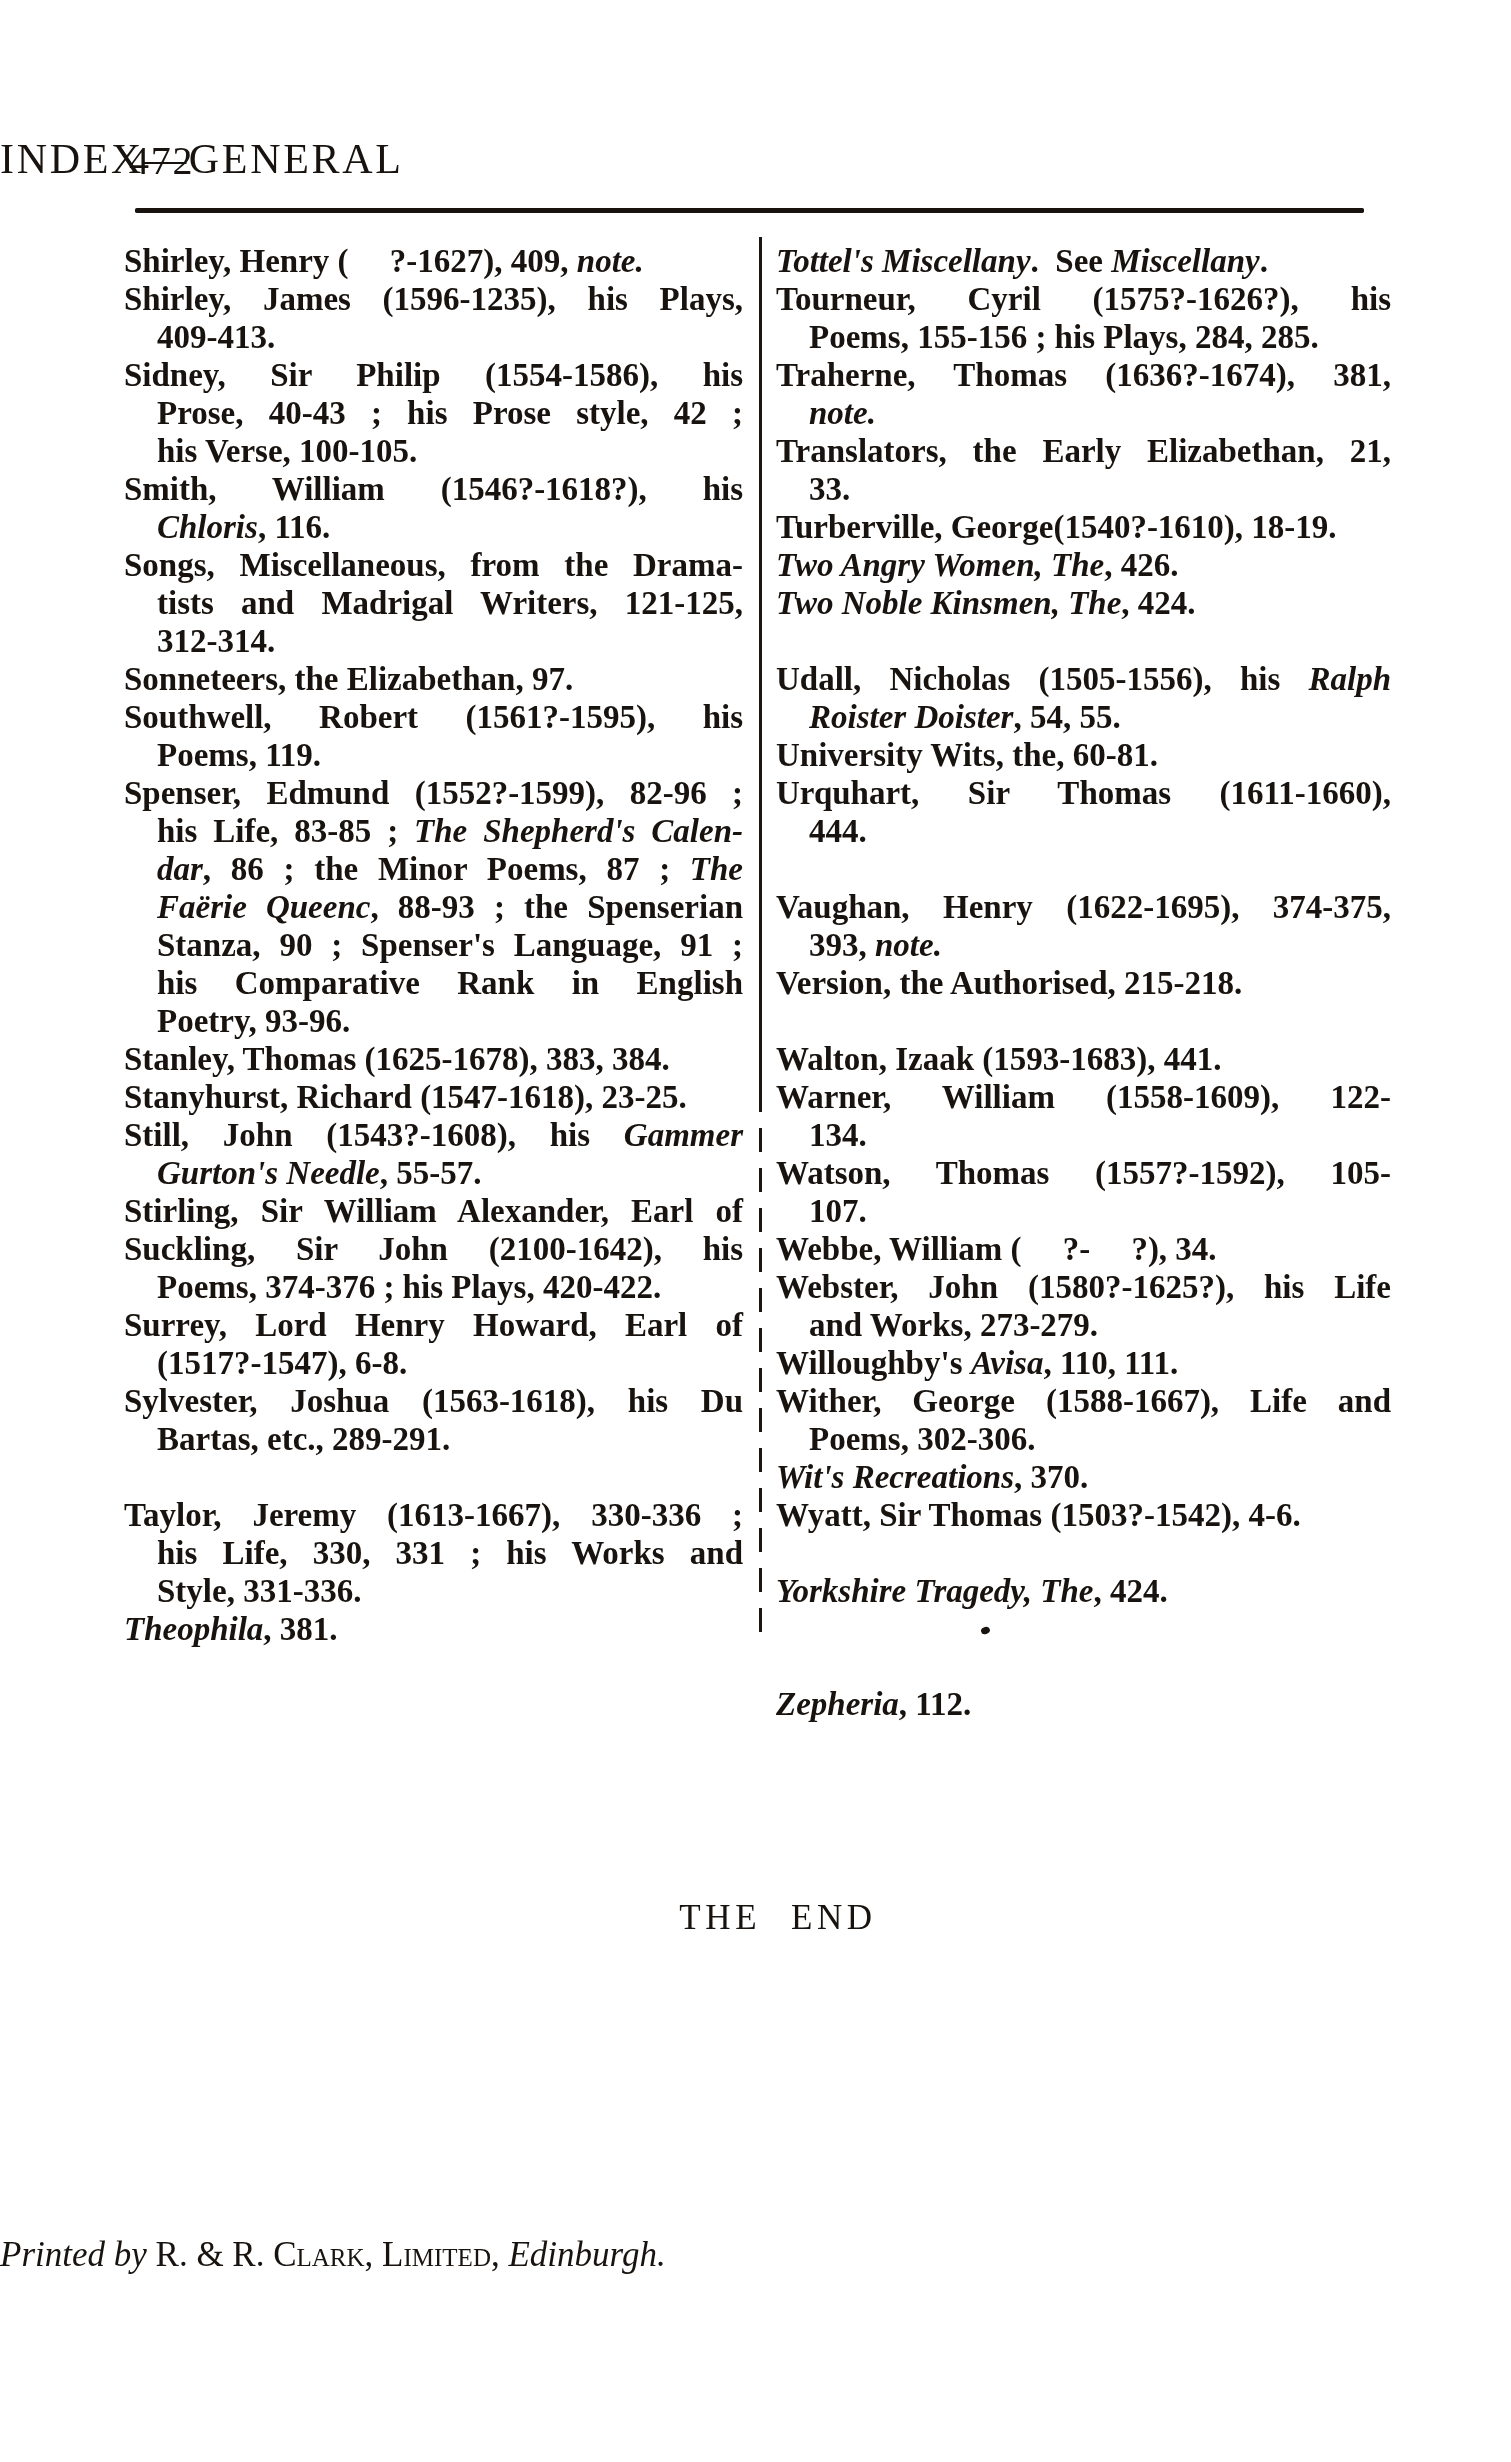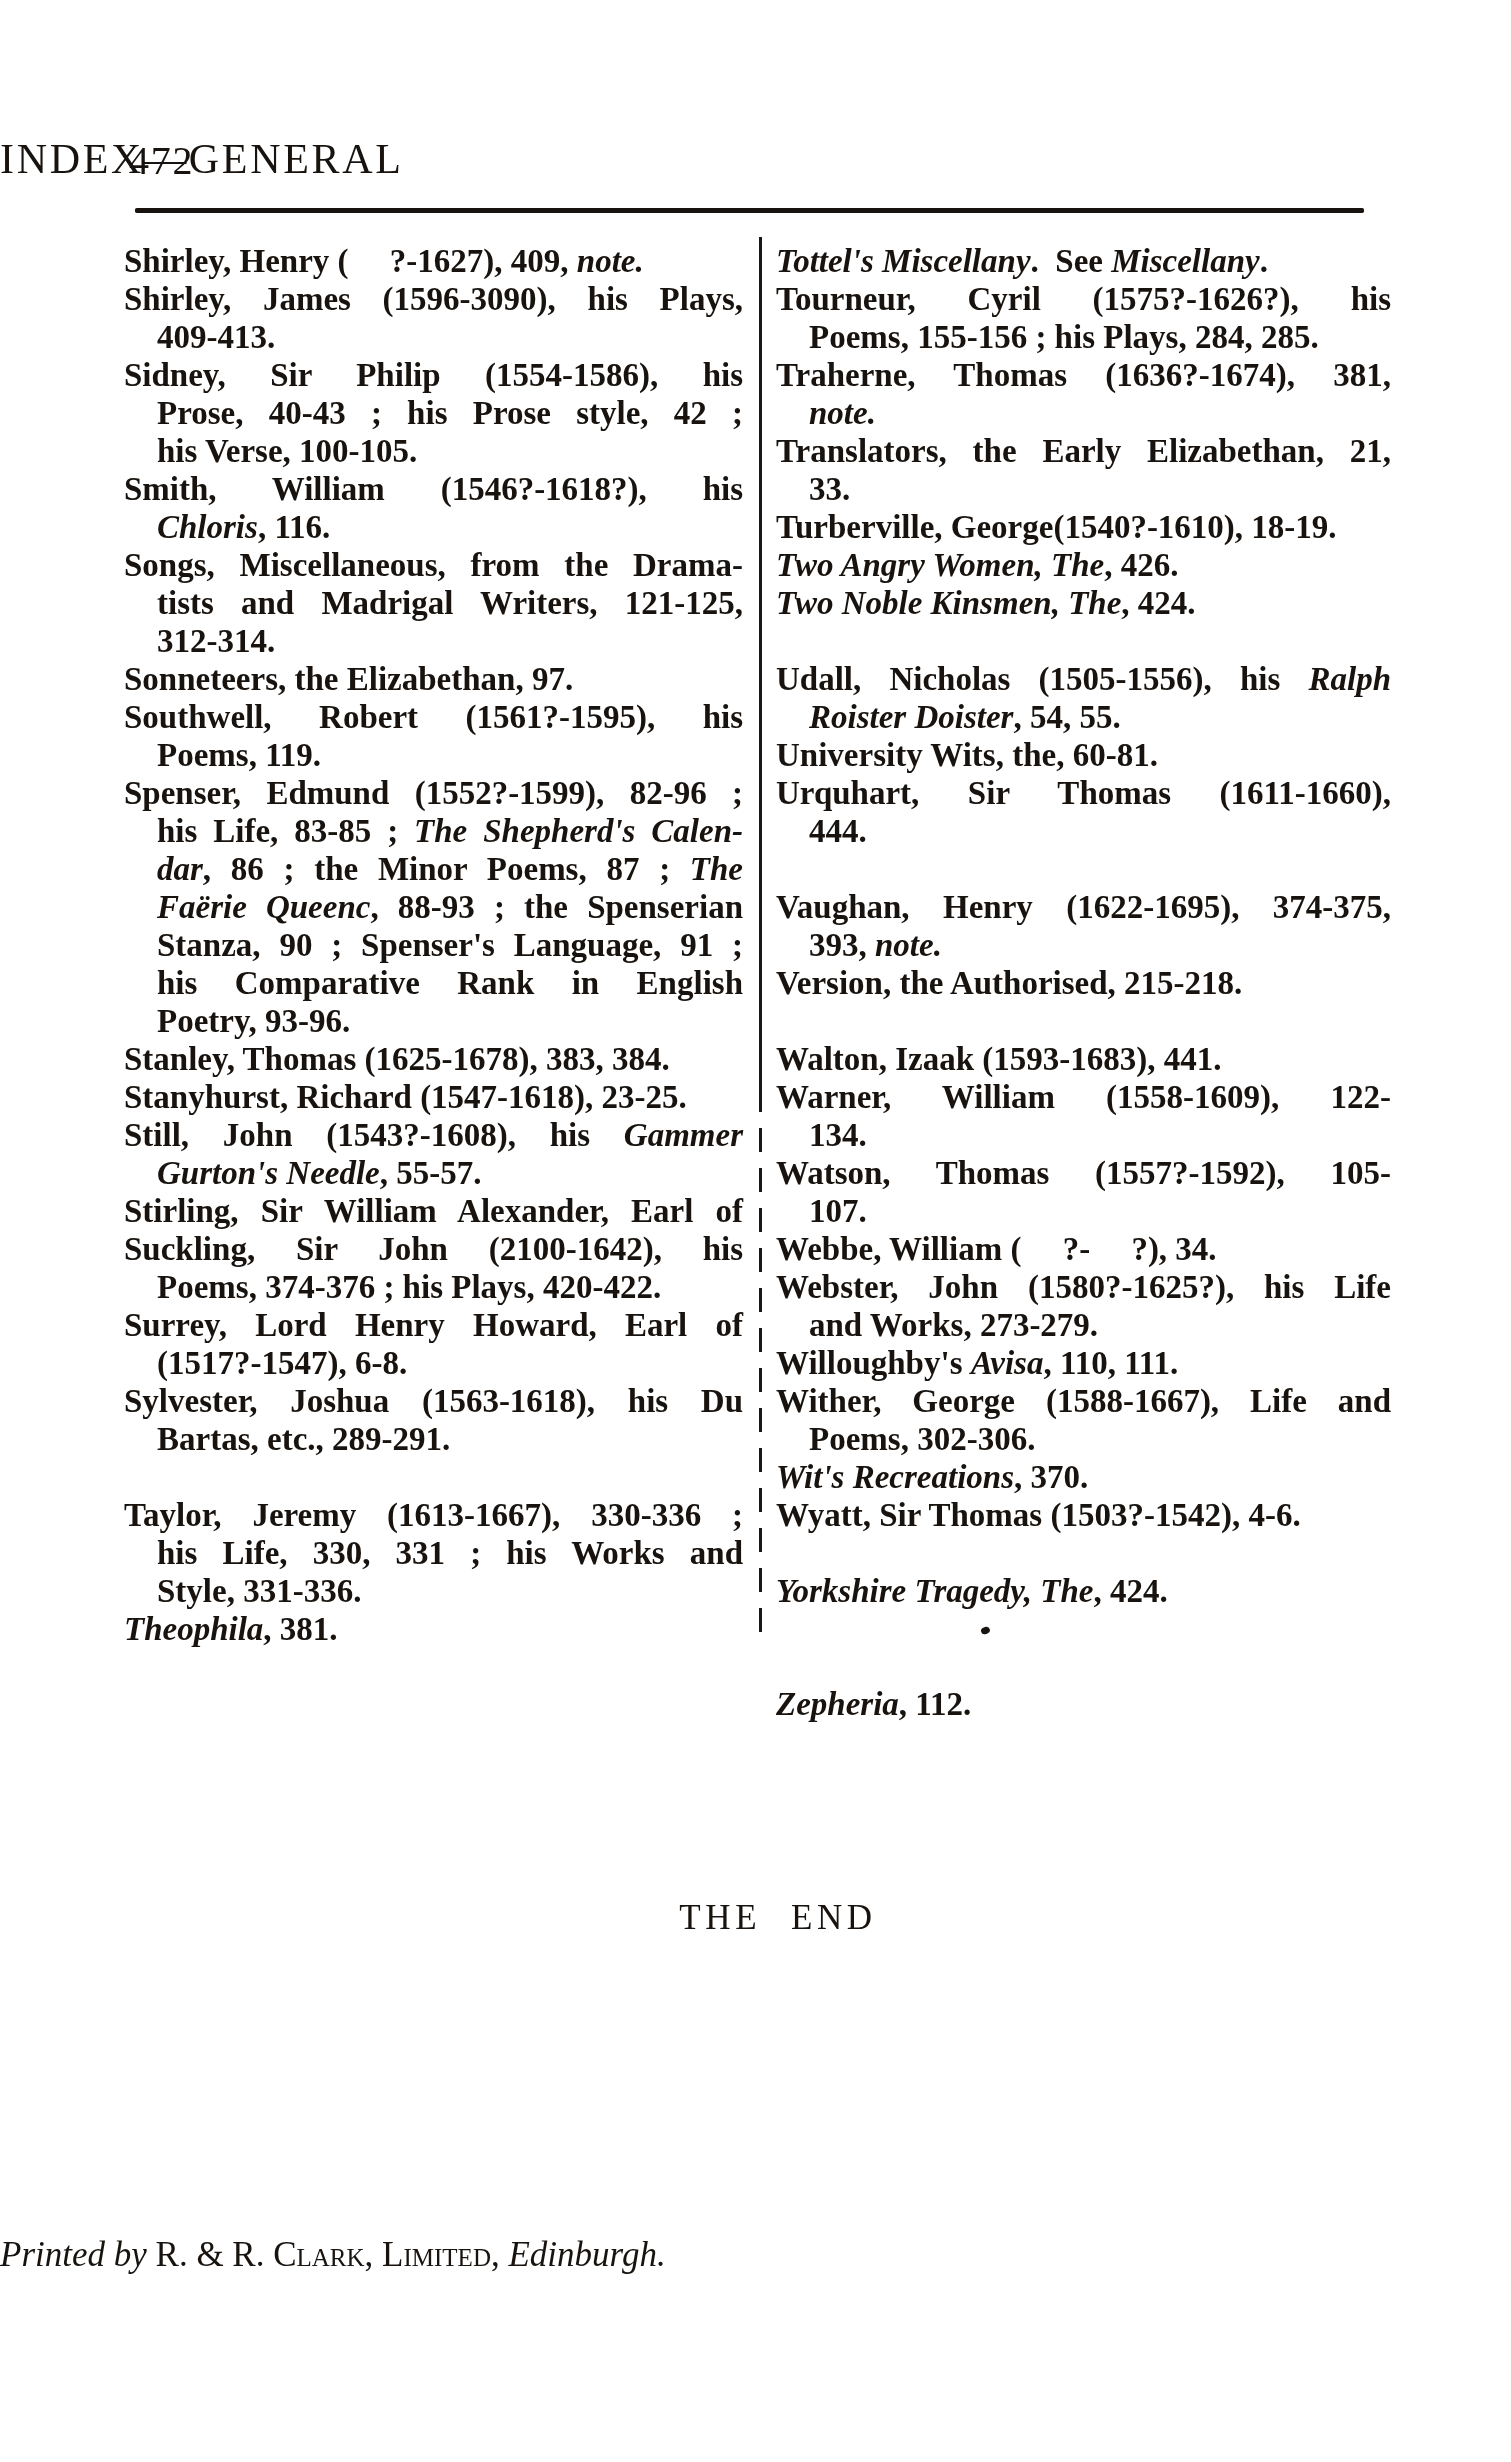--- a/index.html
+++ b/index.html
@@ -65,21 +65,21 @@
 
   <div class="running-head">INDEX—GENERAL</div>
 
   <div class="head-rule"></div>
 
   <div class="col col-left">
       <div class="entry">
         <div class="line"><span>Shirley, Henry (&nbsp;&nbsp;&nbsp;&nbsp;&nbsp;?-1627), 409, </span><span class="it">note.</span></div>
       </div>
       <div class="entry">
-        <div class="line just"><span>Shirley, James (1596-3090), his Plays,</span></div>
+        <div class="line just"><span>Shirley, James (1596-1235), his Plays,</span></div>
         <div class="line cont"><span>409-413.</span></div>
       </div>
       <div class="entry">
         <div class="line just"><span>Sidney, Sir Philip (1554-1586), his</span></div>
         <div class="line cont just"><span>Prose, 40-43 ; his Prose style, 42 ;</span></div>
         <div class="line cont"><span>his Verse, 100-105.</span></div>
       </div>
       <div class="entry">
         <div class="line just"><span>Smith, William (1546?-1618?), his</span></div>
         <div class="line cont"><span class="it">Chloris</span><span>, 116.</span></div>

